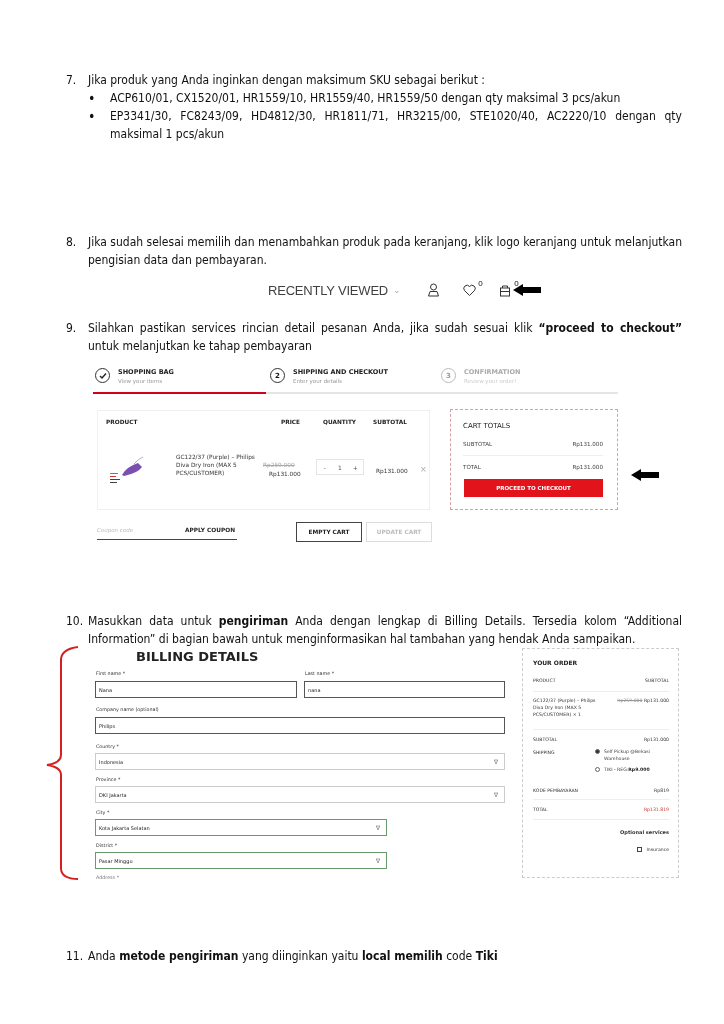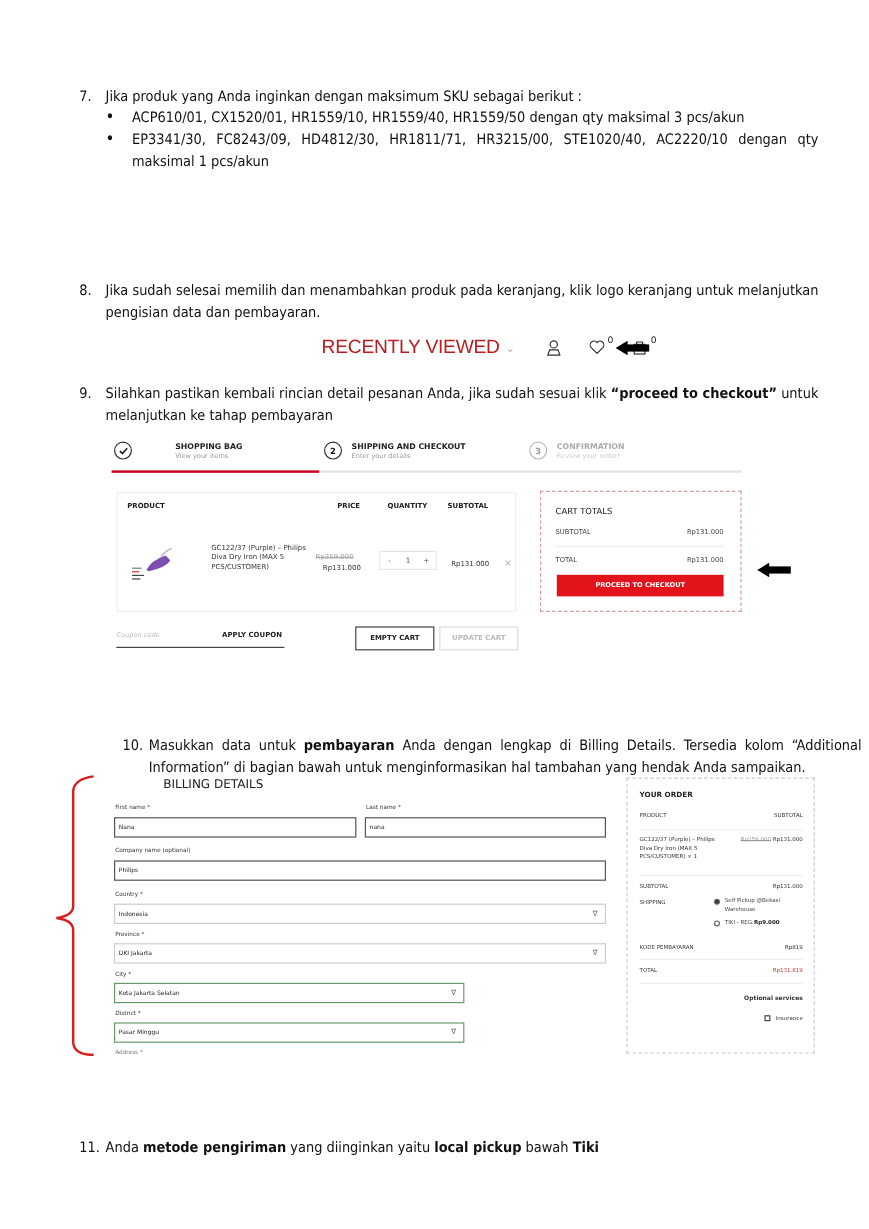--- a/index.html
+++ b/index.html
@@ -10,21 +10,21 @@
   .step { position: absolute; left: 66px; width: 616px; }
   .step .num { position: absolute; left: 0; top: 0; }
   .step .body { margin-left: 22px; text-align: justify; }
   .bullets { position: absolute; left: 86px; top: 89px; width: 596px; list-style: none; }
   .bullets li { position: relative; padding-left: 24px; text-align: justify; }
   .bullets li::before { content: "\2022"; position: absolute; left: 2px; top: 0; font-size: 14px; }
   b { font-weight: bold; }
 
   
   .hdr { position: absolute; left: 268px; top: 281px; height: 18px; display: flex; align-items: center; font-family: "Liberation Sans", sans-serif; }
-  .hdr .rv { font-size: 16px; letter-spacing: -0.2px; color: #b91c1c; }
+  .hdr .rv { font-size: 13px; letter-spacing: -0.2px; color: #404040; }
   .hdr .chev { font-size: 9px; color: #aaa; margin-left: 5px; }
   .hdr .ic { margin-left: 22px; position: relative; width: 14px; height: 14px; }
   .hdr .sup { position: absolute; top: -4px; right: -6px; font-size: 8px; }
   .arrow-left { position: absolute; width: 28px; height: 12px; }
   .arrow-left::before { content: ""; position: absolute; left: 0; top: 0; border-right: 10px solid #000; border-top: 6px solid transparent; border-bottom: 6px solid transparent; }
   .arrow-left::after { content: ""; position: absolute; left: 9px; top: 3px; width: 19px; height: 6px; background: #000; }
 
   
   .ui { font-family: "DejaVu Sans", sans-serif; }
   .stepbar { position: absolute; left: 93px; top: 368px; width: 525px; height: 28px; }
@@ -51,21 +51,21 @@
   .btnbox { position: absolute; top: 522px; height: 20px; width: 66px; font-size: 5.8px; font-weight: bold; display: flex; align-items: center; justify-content: center; }
 
   .totals { position: absolute; left: 450px; top: 409px; width: 168px; height: 101px; border: 1px dashed #d9a0a0; }
   .totals .h { position: absolute; left: 12px; top: 12px; font-size: 7px; font-weight: normal; color: #222; }
   .totals .r { position: absolute; left: 12px; width: 140px; font-size: 5.6px; color: #444; display: flex; justify-content: space-between; }
   .totals .sep { position: absolute; left: 12px; width: 140px; height: 1px; background: #eee; }
   .totals .pc { position: absolute; left: 13px; top: 69px; width: 139px; height: 18px; background: #e3131b; color: #fff; font-size: 5.5px; font-weight: bold; display: flex; align-items: center; justify-content: center; }
 
   
   .brace { position: absolute; left: 44px; top: 645px; width: 36px; height: 236px; }
-  .bill-h { position: absolute; left: 96px; top: 649px; font-size: 10px; font-weight: normal; color: #222; padding-left: 40px; }
+  .bill-h { position: absolute; left: 96px; top: 649px; font-size: 13px; font-weight: bold; color: #222; padding-left: 40px; }
   .flbl { position: absolute; font-size: 4.8px; color: #333; }
   .fin { position: absolute; height: 17px; border: 1px solid #555; font-size: 5px; display: flex; align-items: center; padding-left: 3px; color: #222; }
   .fin.sel { border-color: #ccc; }
   .fin.green { border-color: #6a9a6a; }
   .fin .dd { position: absolute; right: 6px; font-size: 6px; color: #666; }
 
   .order { position: absolute; left: 522px; top: 648px; width: 157px; height: 230px; border: 1px dashed #ccc; }
   .order .h { position: absolute; left: 10px; top: 10px; font-size: 6px; font-weight: bold; color: #222; }
   .order .r { position: absolute; left: 10px; width: 136px; font-size: 4.6px; color: #333; display: flex; justify-content: space-between; line-height: 7px; }
   .order .sep { position: absolute; left: 10px; width: 136px; height: 1px; background: #eee; }
@@ -114,25 +114,25 @@
           <path d="M3.5 4 V2 H8.5 V4" fill="none" stroke="#333" stroke-width="1"></path>
           <line x1="1.5" y1="7.5" x2="10.5" y2="7.5" stroke="#333" stroke-width="1"></line>
         </svg>
       <span class="sup">0</span>
     </span>
   </div>
   <div class="arrow-left" style="left:513px; top:284px;"></div>
 
   <div class="step txt" style="top:319px;">
     <span class="num">9.</span>
-    <div class="body"><span>Silahkan pastikan kembali rincian detail pesanan Anda, jika sudah sesuai klik </span><b>“proceed to checkout”</b><span> untuk melanjutkan ke tahap pembayaran</span></div>
+    <div class="body"><span>Silahkan pastikan services rincian detail pesanan Anda, jika sudah sesuai klik </span><b>“proceed to checkout”</b><span> untuk melanjutkan ke tahap pembayaran</span></div>
   </div>
 
   <div class="stepbar ui">
-    <div class="s" style="left:2px;gap:28px;">
+    <div class="s" style="left:2px;">
       <div class="circ">
         <svg width="8" height="8" viewBox="0 0 8 8">
             <path d="M1 4 L3 6 L7 1.5" fill="none" stroke="#222" stroke-width="1.4"></path>
           </svg>
       </div>
       <div class="lbl">
           <div class="t">SHOPPING BAG</div>
           <div class="d">View your items</div>
         </div>
     </div>
@@ -195,23 +195,23 @@
       </div>
     <div class="sep" style="top:45px;"></div>
     <div class="r" style="top:54px;">
         <span>TOTAL</span>
         <span>Rp131.000</span>
       </div>
     <div class="pc">PROCEED TO CHECKOUT</div>
   </div>
   <div class="arrow-left" style="left:631px; top:469px;"></div>
 
-  <div class="step txt" style="top:612px;margin-left:36px;">
+  <div class="step txt" style="top:612px;">
     <span class="num">10.</span>
-    <div class="body"><span>Masukkan data untuk </span><b>pembayaran</b><span> Anda dengan lengkap di Billing Details. Tersedia kolom “Additional Information” di bagian bawah untuk menginformasikan hal tambahan yang hendak Anda sampaikan.</span></div>
+    <div class="body"><span>Masukkan data untuk </span><b>pengiriman</b><span> Anda dengan lengkap di Billing Details. Tersedia kolom “Additional Information” di bagian bawah untuk menginformasikan hal tambahan yang hendak Anda sampaikan.</span></div>
   </div>
 
   <svg class="brace" viewBox="0 0 36 236">
     <path d="M34 2 Q18 4 17 14 L17 110 Q17 118 3 120 Q17 122 17 130 L17 224 Q18 234 34 234" fill="none" stroke="#d62020" stroke-width="2"></path>
   </svg>
 
   <div class="ui">
     <div class="bill-h">BILLING DETAILS</div>
     <span class="flbl" style="left:96px; top:671px;">First name *</span>
     <div class="fin" style="left:95px; top:681px; width:202px;">Nana</div>
@@ -289,15 +289,15 @@
     <div class="r" style="top:180px; justify-content:flex-end; font-weight:bold; font-size:5px;">
         <span>Optional services</span>
       </div>
     <div class="r" style="top:197px; justify-content:flex-end;">
         <span><span class="chk"></span><span>Insurance</span></span>
       </div>
   </div>
 
   <div class="step txt" style="top:947px;">
     <span class="num">11.</span>
-    <div class="body"><span>Anda </span><b>metode pengiriman</b><span> yang diinginkan yaitu </span><b>local pickup</b><span> bawah </span><b>Tiki</b></div>
+    <div class="body"><span>Anda </span><b>metode pengiriman</b><span> yang diinginkan yaitu </span><b>local memilih</b><span> code </span><b>Tiki</b></div>
   </div>
 </div>
 
 </body></html>

